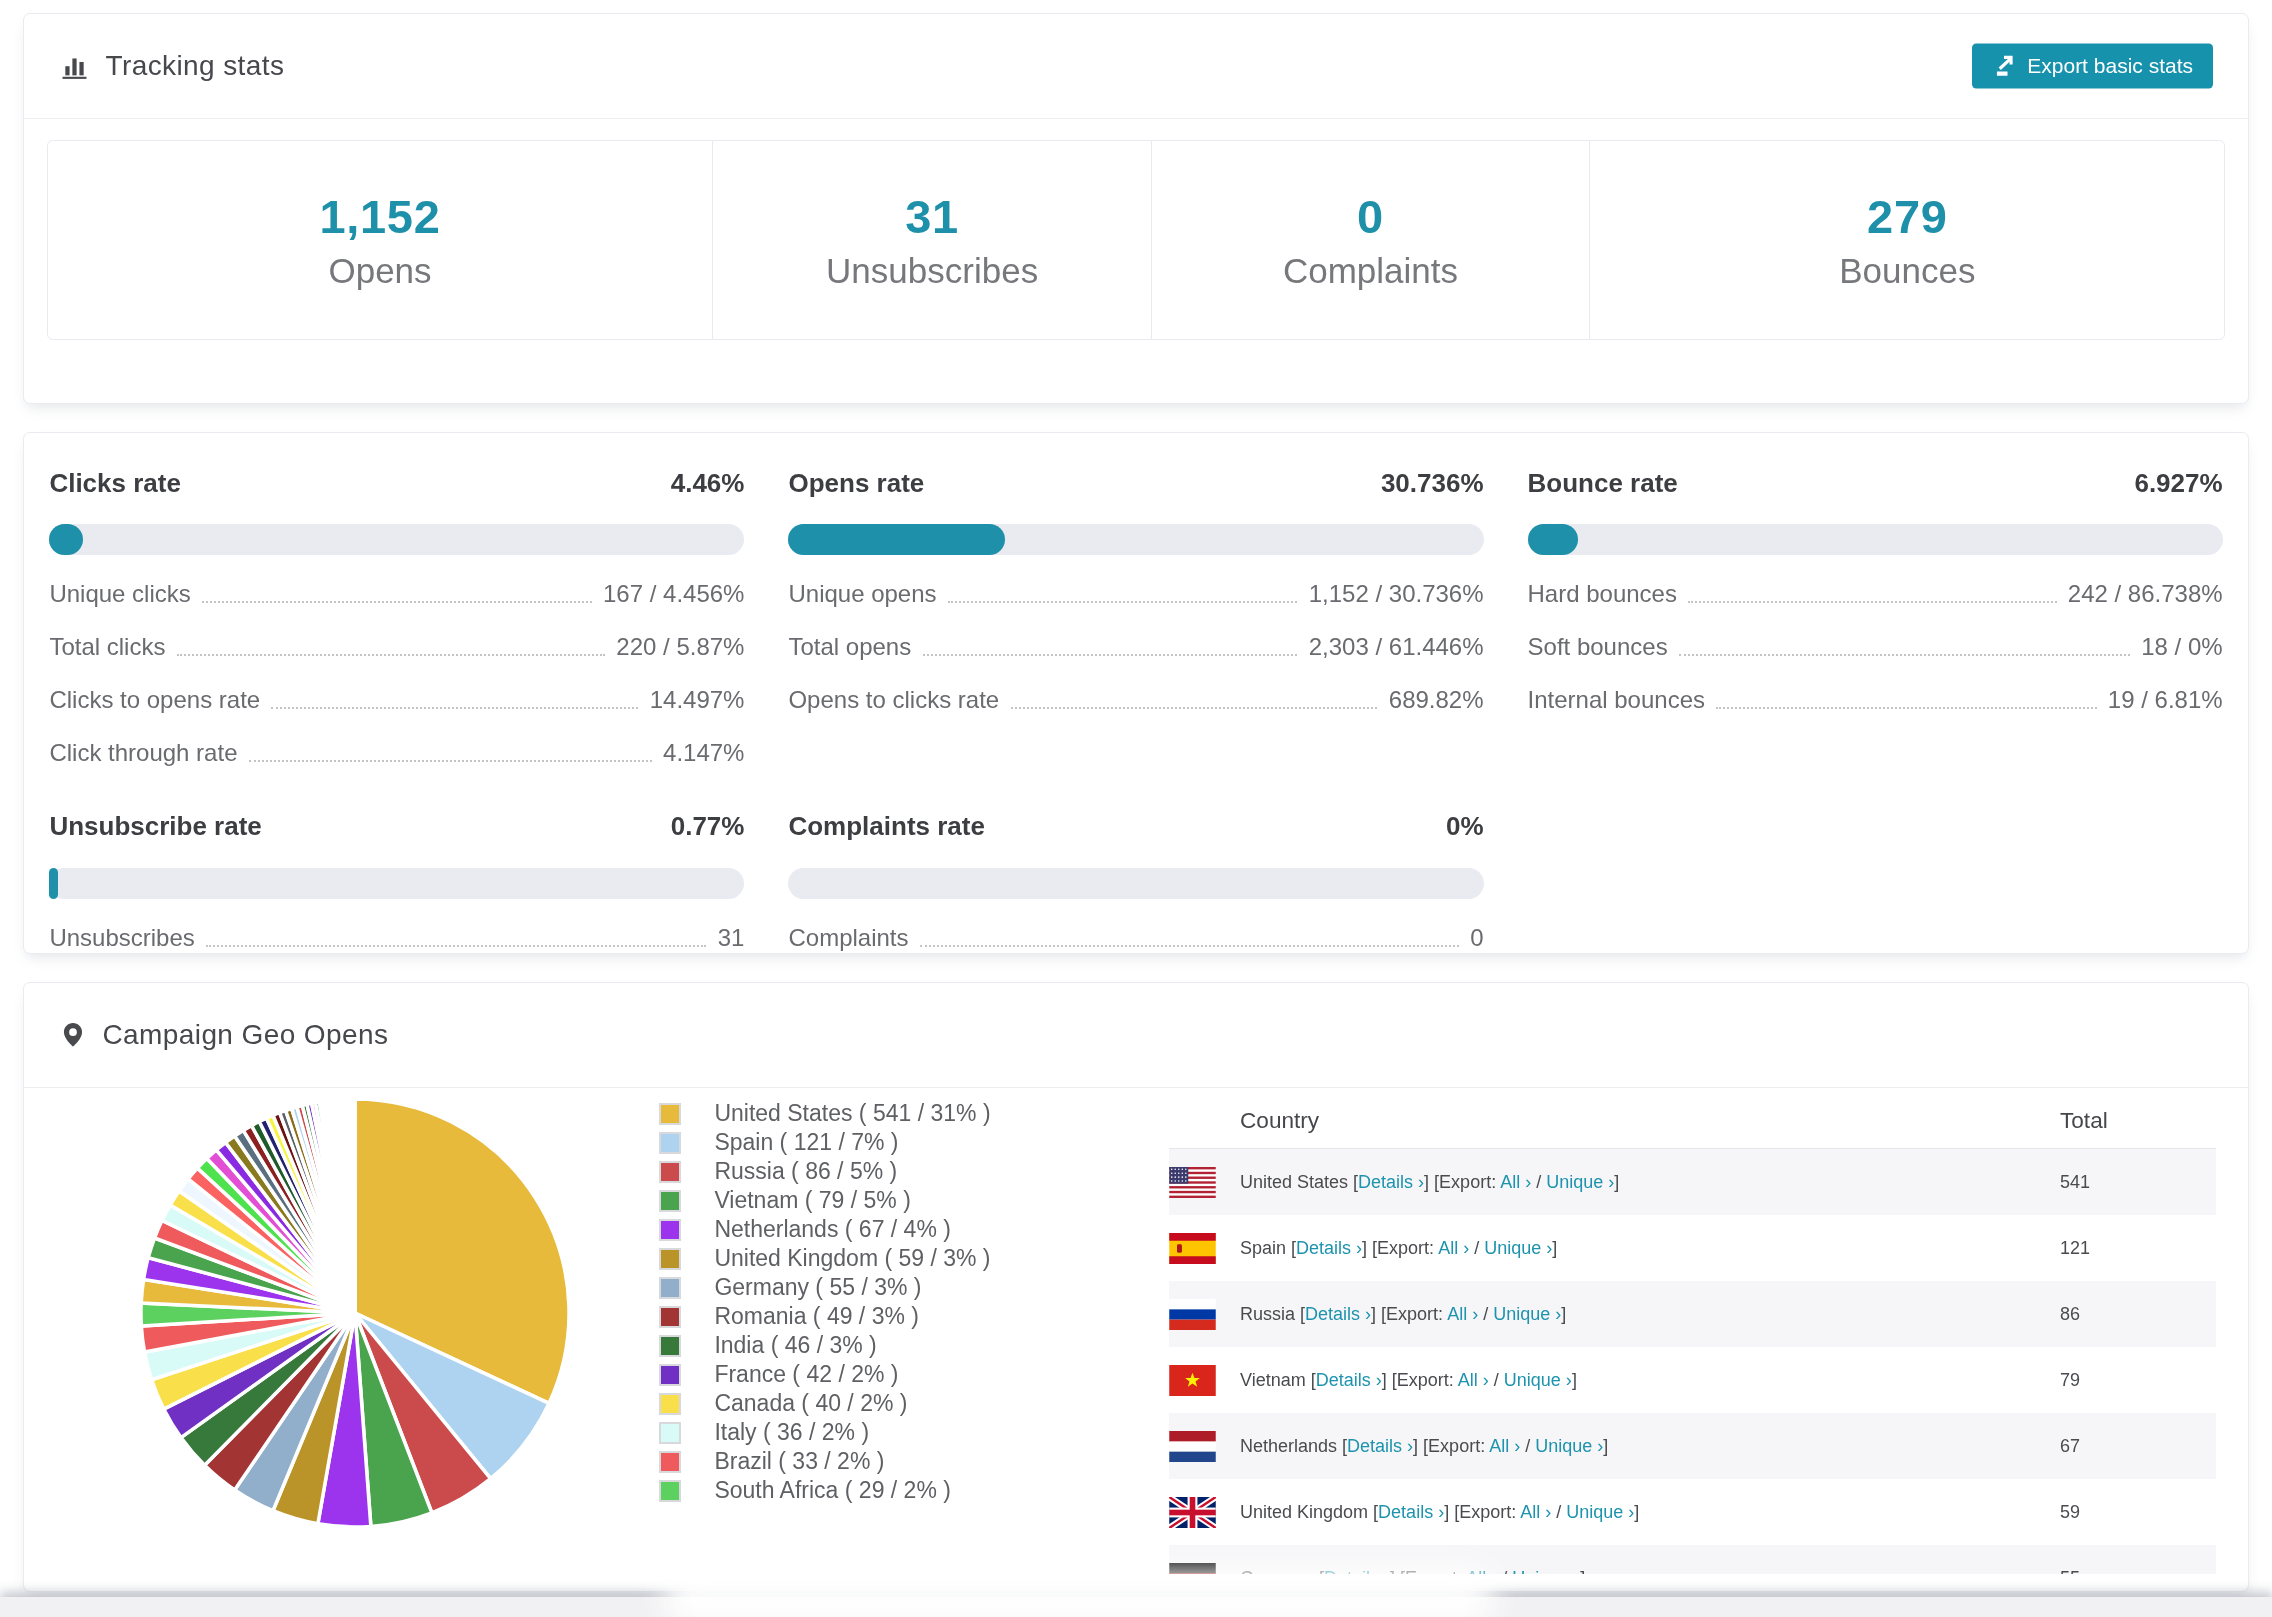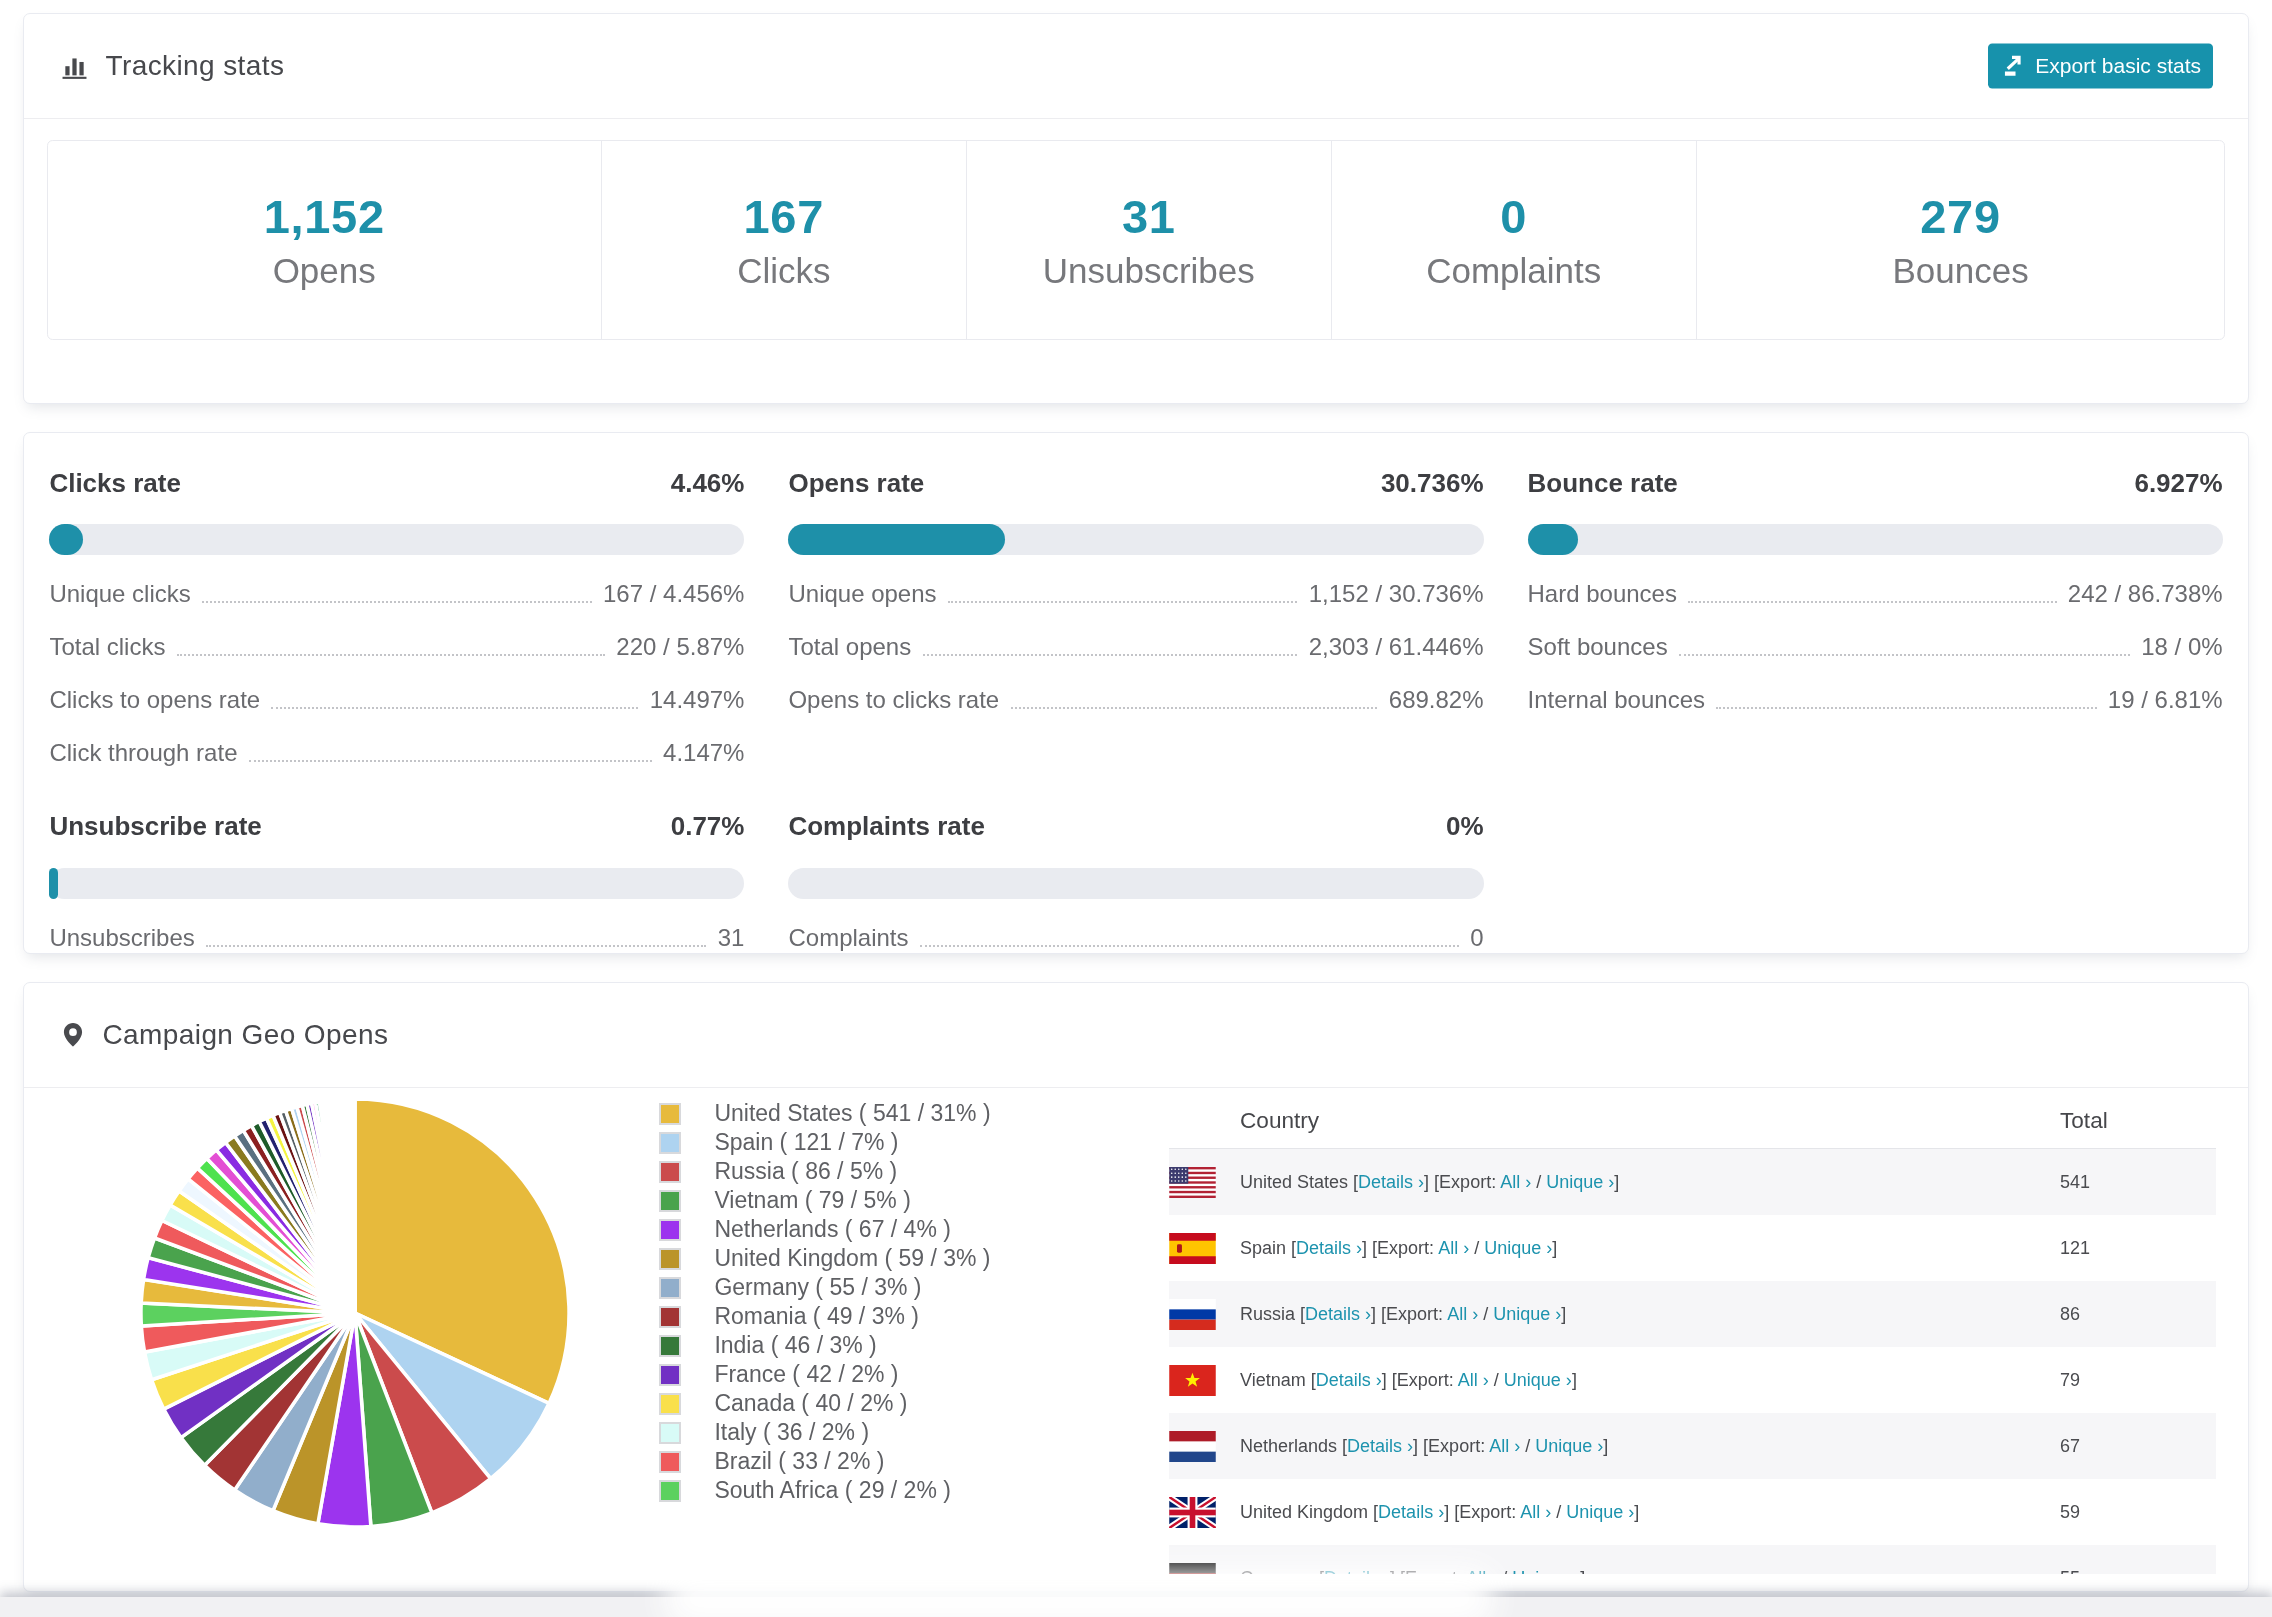--- a/index.html
+++ b/index.html
@@ -6,21 +6,21 @@
     font-family:"Liberation Sans","DejaVu Sans",sans-serif;-webkit-font-smoothing:antialiased;}
   .page{position:relative;width:2273px;height:1618px;background:#fff;}
   .card{position:absolute;left:23px;width:2226px;background:#fff;border:1.4px solid #e9ebf1;border-radius:7px;
     box-shadow:0 7px 12.7px -4.2px rgba(100,110,130,0.18);box-sizing:border-box;}
   
   #card-tracking{top:12.7px;height:391px;}
   .card-header{display:flex;align-items:center;height:104px;padding:0 35px;border-bottom:1.4px solid #ededf0;position:relative;}
   .hdr-icon{display:inline-flex;flex:0 0 auto;}
   .card-title{font-size:28px;color:#47484c;margin-left:15.5px;letter-spacing:0.4px;}
   .export-btn{position:absolute;right:35px;top:50%;transform:translateY(-50%);display:flex;align-items:center;gap:10px;
-    background:#1792ac;color:#fff;border:none;border-radius:4.2px;height:45px;padding:0 12px;font-size:21px;
+    background:#1792ac;color:#fff;border:none;border-radius:4.2px;height:45px;padding:0 20px;font-size:21px;
     font-family:inherit;cursor:pointer;}
   .stats-box{position:absolute;left:22.6px;right:22.6px;top:126px;height:198px;border:1.4px solid #e9eaef;border-radius:5.6px;display:flex;overflow:hidden;}
   .stat-cell{display:flex;flex-direction:column;align-items:center;justify-content:center;}
   .stat-cell + .stat-cell{border-left:1.4px solid #e9eaef;}
   .stat-value{font-size:47px;font-weight:700;color:#1e90a9;letter-spacing:0.7px;}
   .stat-label{font-size:35px;color:#77787c;margin-top:7px;}
   
   #card-rates{top:432px;height:522px;}
   .rates-grid{display:grid;grid-template-columns:repeat(3,1fr);column-gap:45px;row-gap:62px;padding:35px 25.4px 0;gap:44px;}
   .rate-head{display:flex;justify-content:space-between;align-items:baseline;}
@@ -85,24 +85,20 @@
               </g>
           </svg>
         </span>
         <span>Export basic stats</span>
       </button>
     </div>
     <div class="stats-box" id="stats-box">
         <div class="stat-cell" style="flex:1.52">
      <span class="stat-value">1,152</span>
      <span class="stat-label">Opens</span>
-   </div>
-        <div class="stat-cell" style="flex:1">
-     <span class="stat-value">167</span>
-     <span class="stat-label">Clicks</span>
    </div>
         <div class="stat-cell" style="flex:1">
      <span class="stat-value">31</span>
      <span class="stat-label">Unsubscribes</span>
    </div>
         <div class="stat-cell" style="flex:1">
      <span class="stat-value">0</span>
      <span class="stat-label">Complaints</span>
    </div>
         <div class="stat-cell" style="flex:1.45">

